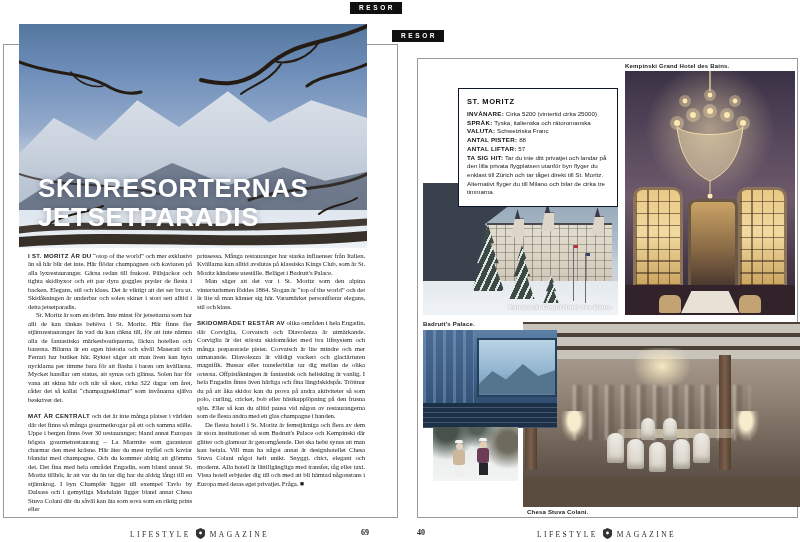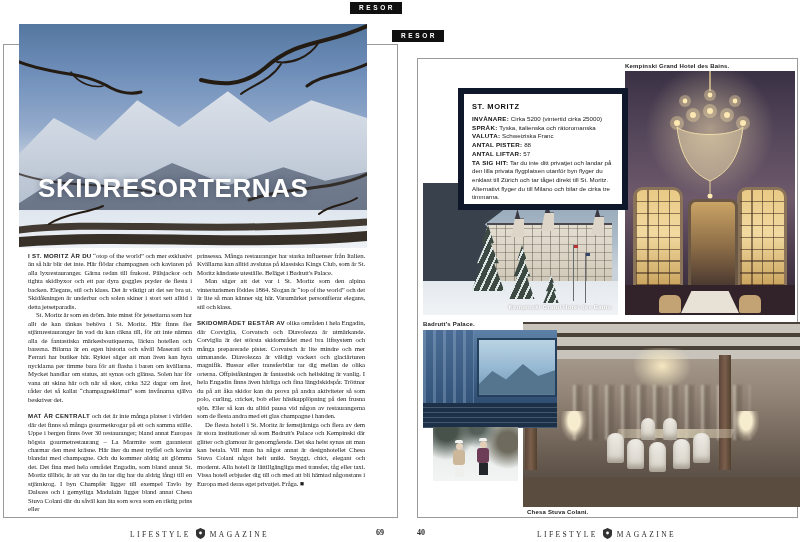--- a/index.html
+++ b/index.html
@@ -38,21 +38,21 @@
   .col p.section{margin-top:8px;}
   .leadin{font-family:"Liberation Sans",sans-serif;font-weight:bold;font-size:6.1px;
           letter-spacing:0.3px;}
 
   
   .cap{position:absolute;font-size:6px;font-weight:bold;color:#1a1a1a;letter-spacing:0.2px;line-height:1;}
   .cap.light{color:#fff;text-shadow:0 0 2px rgba(0,0,0,.45);}
 
   
   .fact-box{position:absolute;left:458px;top:88px;width:142px;background:#fff;
-            border:6px solid #0f172a;padding:8px 8px 2px 8px;z-index:6;}
+            border:1px solid #0f172a;padding:8px 8px 9px 8px;z-index:6;}
   .fact-title{font-size:7.5px;font-weight:bold;letter-spacing:0.6px;margin-bottom:4px;color:#111;}
   .fact-row{font-size:6.2px;line-height:8.7px;color:#222;}
   .fact-row b{letter-spacing:0.3px;color:#111;}
 
   
   .ph-chandelier{position:absolute;left:625px;top:71px;width:170px;height:244px;overflow:hidden;z-index:5;
      background:linear-gradient(180deg,#3a3145 0%,#57485c 28%,#6e5a6b 52%,#4c3c4c 76%,#2c2330 100%);}
   .ch-glow{position:absolute;left:15px;top:0;width:140px;height:130px;
      background:radial-gradient(ellipse at 50% 45%,rgba(248,228,178,.55) 0%,rgba(248,228,178,0) 65%);}
   .win{position:absolute;top:116px;width:44px;height:96px;border:3px solid #8a7358;
@@ -167,20 +167,21 @@
         <path d="M0,150 C40,164 90,158 140,170" stroke-width="2" opacity="0.7"></path>
         <path d="M348,150 C310,168 268,162 230,176" stroke-width="3" opacity="0.8"></path>
         <path d="M0,206 C80,196 180,210 348,198" stroke-width="7" opacity="0.85"></path>
         <path d="M0,218 C110,210 240,222 348,212" stroke-width="10" opacity="0.9"></path>
         <path d="M30,200 C50,188 66,190 84,182" stroke-width="2"></path>
         <path d="M300,190 C312,180 326,182 338,174" stroke-width="2"></path>
       </g>
     </svg>
     <div class="hero-title">
       <div>SKIDRESORTERNAS</div>
+      <div>JETSETPARADIS</div>
     </div>
   </div>
 
   <div class="col" style="left:28px;">
     <p><span class="leadin">I ST. MORITZ ÄR DU</span><span> “otop of the world” och mer exklusivt än så här blir det inte. Här flödar champagnen och kaviaren på alla lyxrestauranger. Gärna redan till frukost. Pälsjackor och tighta skidbyxor och ett par dyra goggles pryder de flesta i backen. Elegans, stil och klass. Det är viktigt att det ser bra ut. Skidåkningen är underbar och solen skiner i stort sett alltid i detta jetsetparadis.</span></p>
     <p class="indent">St. Moritz är som en dröm. Inte minst för jetsettarna som har allt de kan tänkas behöva i St. Moritz. Här finns fler stjärnrestauranger än vad du kan räkna till, för att inte nämna alla de fantastiska märkesboutiquerna, läckra hotellen och barerna. Bilarna är en egen historia och såväl Maserati och Ferrari har butiker här. Ryktet säger att man även kan hyra nycklarna per timme bara för att flasha i baren om kvällarna. Mycket handlar om status, att synas och glänsa. Solen har för vana att skina här och när så sker, cirka 322 dagar om året, råder det så kallat “champagneklimat” som invånarna själva beskriver det.</p>
     <p class="section"><span class="leadin">MAT ÄR CENTRALT</span><span> och det är inte många platser i världen där det finns så många gourmetkrogar på ett och samma ställe. Uppe i bergen finns över 30 restauranger; bland annat Europas högsta gourmetrestaurang – La Marmite som garanterat charmar den mest kräsne. Här äter du mest tryffel och kaviar blandat med champagne. Och du kommer aldrig att glömma det. Det fina med hela området Engadin, som bland annat St. Mortiz tillhör, är att var du än tar dig har du aldrig långt till en stjärnkrog. I byn Champfèr ligger till exempel Tavlo by Dalsass och i gemytliga Madulain ligger bland annat Chesa Stuva Colani där du såväl kan äta som sova som en riktig prins eller</span></p>
   </div>
 
   <div class="col" style="left:197px;width:168px;">
@@ -189,21 +190,21 @@
     <p class="section"><span class="leadin">SKIDOMRÅDET BESTÅR AV</span><span> olika områden i hela Engadin, där Corviglia, Corvatsch och Diavolezza är utmärkande. Corviglia är det största skidområdet med bra liftsystem och många preparerade pister. Corvatsch är lite mindre och mer utmanande. Diavolezza är väldigt vackert och glaciärturen magnifik. Bussar eller transferbilar tar dig mellan de olika orterna. Offpiståkningen är fantastisk och heliskiing är vanlig. I hela Engadin finns även härliga och fina längdskidspår. Tröttnar du på att åka skidor kan du prova på andra aktiviteter så som polo, curling, cricket, bob eller hästkapplöpning på den frusna sjön. Eller så kan du alltid pausa vid någon av restaurangerna som de flesta andra med ett glas champagne i handen.</span></p>
     <p class="indent">De flesta hotell i St. Moritz är femstjärniga och flera av dem är stora institutioner så som Badrutt's Palace och Kempinski där glitter och glamour är genomgående. Det ska helst synas att man kan betala. Vill man ha något annat är designhotellet Chesa Stuva Colani något helt unikt. Snyggt, chict, elegant och modernt. Alla hotell är lättillgängliga med transfer, tåg eller taxi. Vissa hotell erbjuder dig till och med att bli hämtad någonstans i Europa med deras eget privatjet. Fråga. ■</p>
   </div>
 
   <div class="brand" style="left:3px;width:393px;">
     <span>LIFESTYLE</span><span class="crest"><svg width="9" height="11" viewBox="0 0 10 12">
           <path d="M5 0 L10 2 V7 Q10 10 5 12 Q0 10 0 7 V2 Z" fill="#333"></path>
           <circle cx="5" cy="5.5" r="1.6" fill="#fff"></circle>
         </svg></span><span>MAGAZINE</span>
   </div>
-  <div class="pagenum" style="left:376px;">69</div>
+  <div class="pagenum" style="left:361px;">69</div>
 
   <div class="page-frame" style="left:417px;top:58px;width:379px;height:458px;"></div>
 
   <div class="tag" style="left:392px;top:30px;">RESOR</div>
 
   <div class="cap" style="left:625px;top:63px;z-index:6;">Kempinski Grand Hotel des Bains.</div>
 
   <div class="ph-chandelier">
     <div class="ch-glow"></div>
     <svg width="170" height="140" viewBox="0 0 170 140">

